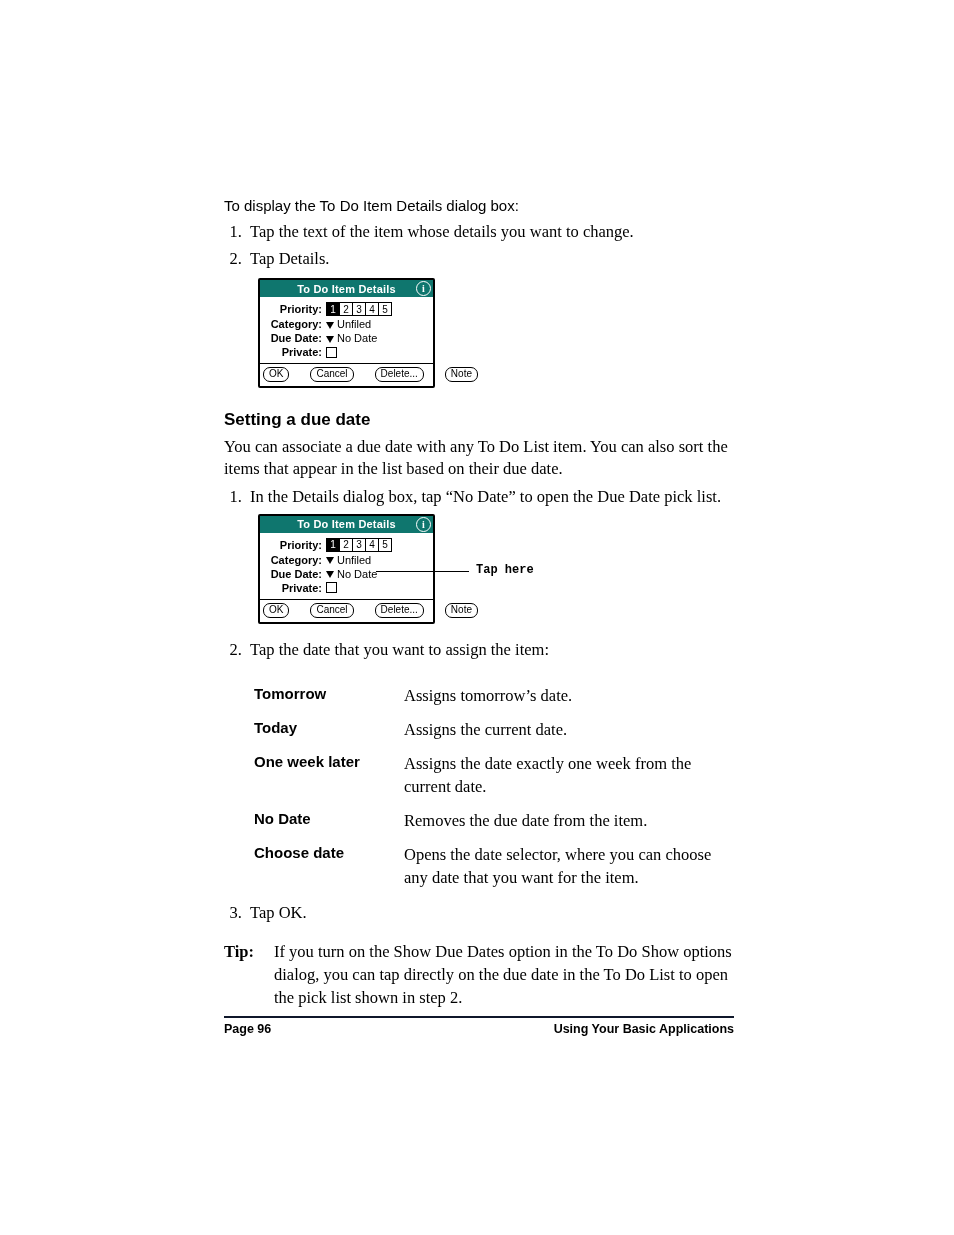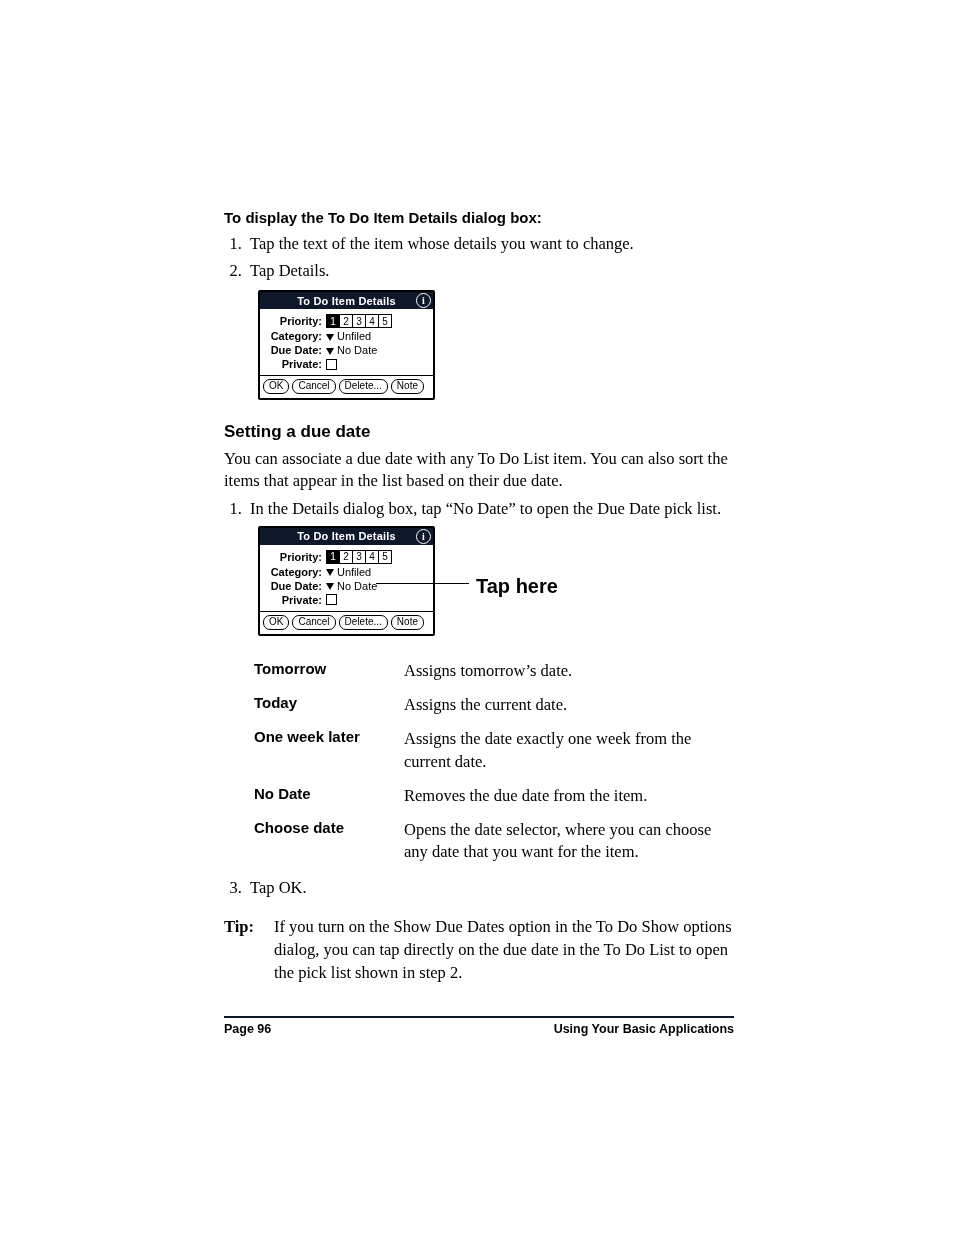--- a/index.html
+++ b/index.html
@@ -17,23 +17,23 @@
     color: #000;
   }
   .content {
     position: absolute;
     left: 224px;
     top: 193px;
     width: 510px;
   }
   .bold-hd {
     font-family: Arial, Helvetica, sans-serif;
-    font-weight: 700;
+    font-weight: 400;
     font-size: 15px;
-    margin: 16px 0 6px 0;
+    margin: 4px 0 6px 0;
   }
   .section-hd {
     font-family: Arial, Helvetica, sans-serif;
     font-weight: 700;
     font-size: 17px;
     margin: 22px 0 6px 0;
   }
   .body-text {
     font-size: 16.5px;
     line-height: 1.35;
@@ -54,21 +54,21 @@
     width: 300px;
   }
   .palm {
     width: 173px;
     border: 2px solid #000;
     border-radius: 2px;
     font-family: Arial, Helvetica, sans-serif;
     font-size: 11px;
   }
   .palm-title {
-    background: #0f172a;
+    background: #0f766e;
     color: #fff;
     height: 17px;
     display: flex;
     align-items: center;
     justify-content: center;
     font-weight: 700;
     letter-spacing: 0.2px;
     position: relative;
     font-size: 11px;
   }
@@ -115,44 +115,44 @@
     margin-right:3px;
     vertical-align: middle;
   }
   .chk {
     display:inline-block;
     width:9px; height:9px;
     border:1px solid #000;
   }
   .palm-buttons {
     display:flex;
-    gap:3px;
+    gap:21px;
     padding: 3px 3px 4px 3px;
     border-top: 1px solid #000;
   }
   .pbtn {
     border:1px solid #000;
     border-radius: 7px;
     padding: 0 5px;
     font-size: 10px;
     height: 13px;
     line-height: 12px;
     text-align:center;
   }
 
   .callout-line {
     position:absolute;
     height: 1px;
     background:#000;
   }
   .callout-text {
     position:absolute;
-    font-family: Liberation Sans, sans-serif;
+    font-family: Liberation Mono, monospace;
     font-weight: 700;
-    font-size: 20px;
+    font-size: 12px;
     white-space: nowrap;
   }
 
   
   table.def {
     margin: 18px 0 6px 30px;
     border-collapse: collapse;
     font-size: 16.5px;
   }
   table.def td {
@@ -284,20 +284,23 @@
           <span class="pbtn">OK</span>
           <span class="pbtn">Cancel</span>
           <span class="pbtn">Delete...</span>
           <span class="pbtn">Note</span>
         </div>
       </div>
       <div class="callout-line" style="left:118px; top:57px; width:93px;"></div>
       <div class="callout-text" style="left:218px; top:49px;">Tap here</div>
     </div>
 
+    <ol class="num" start="2" style="margin-top:14px">
+      <li>Tap the date that you want to assign the item:</li>
+    </ol>
 
     <table class="def">
       <tbody>
           <tr>
         <td class="term">Tomorrow</td>
         <td class="desc">Assigns tomorrow’s date.</td>
       </tr>
       <tr>
         <td class="term">Today</td>
         <td class="desc">Assigns the current date.</td>

